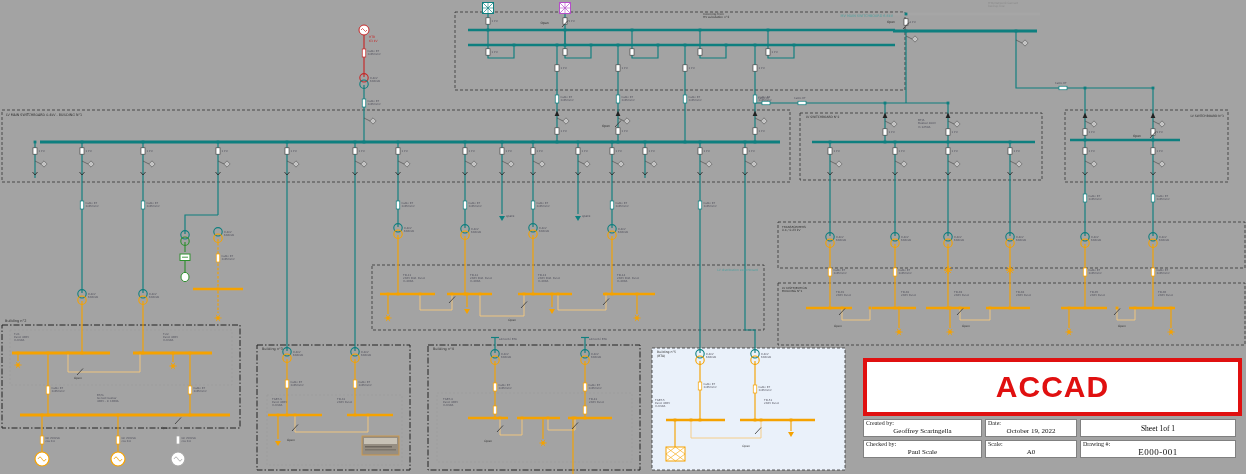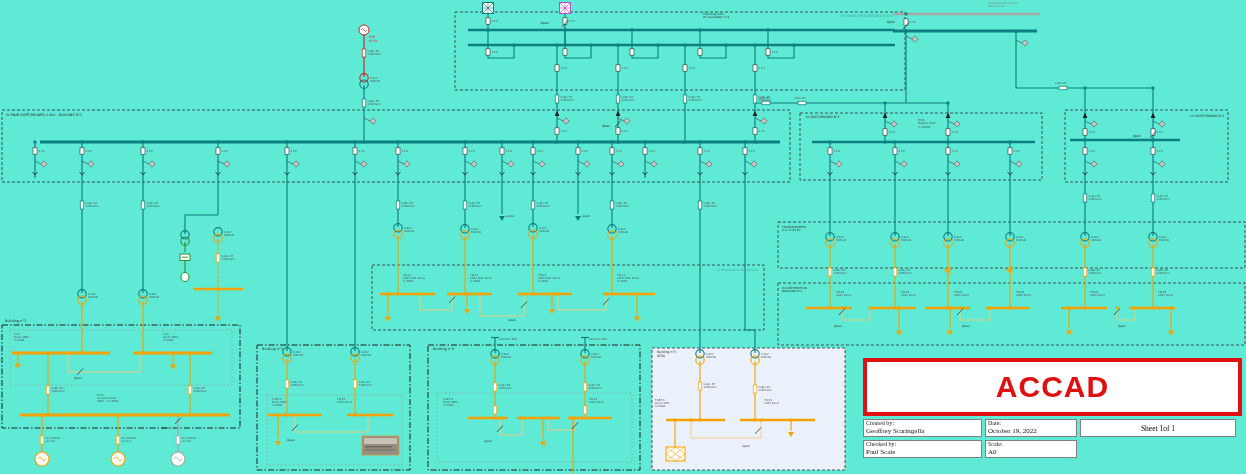--- a/index.html
+++ b/index.html
@@ -1,25 +1,25 @@
 <!DOCTYPE html>
 <html><head>
 <meta charset="utf-8">
 <style>
   html,body{margin:0;padding:0;background:#fff;}
-  #stage{position:relative;width:1246px;height:474px;background:#5eead4;overflow:hidden;
+  #stage{position:relative;width:1246px;height:474px;background:#a3a3a3;overflow:hidden;
          font-family:"DejaVu Sans",sans-serif;}
   #sld{position:absolute;left:0;top:0;}
   .tb{position:absolute;left:863px;top:358px;width:379px;font-family:"Liberation Serif",serif;}
   .tb-logo{height:50px;border:4px solid #E01010;background:#fff;display:flex;align-items:center;justify-content:center;margin-bottom:3px;}
   .tb-logo span{font-family:"Liberation Sans",sans-serif;font-weight:bold;font-size:30px;color:#E01010;letter-spacing:1px;}
   .tb-grid{display:grid;grid-template-columns:119px 92px 156px;grid-auto-rows:18px;gap:3px;}
   .tb-cell{border:1px solid #808080;background:#fff;padding:0 2px;overflow:hidden;}
   .tb-lab{display:block;font-size:6px;color:#222;line-height:7px;}
-  .tb-val{display:block;font-size:7px;color:#111;text-align:left;line-height:9px;}
+  .tb-val{display:block;font-size:7px;color:#111;text-align:center;line-height:9px;}
   .tb-sheet{display:flex;align-items:center;justify-content:center;font-size:7.5px;}
   .tb-draw{font-size:9px;letter-spacing:.5px;}
 </style>
 </head>
 <body>
 
 <div id="stage">
   <svg id="sld" width="1246" height="474" viewBox="0 0 1246 474">
       <g>
         <rect x="455" y="12" width="450" height="78" fill="none" stroke="#333" stroke-width="0.8" stroke-dasharray="3,2"></rect>
@@ -827,15 +827,19 @@
         <span>Sheet 1of 1</span>
       </div>
       <div class="tb-cell">
         <span class="tb-lab">Checked by:</span>
         <span class="tb-val">Paul Scale</span>
       </div>
       <div class="tb-cell">
         <span class="tb-lab">Scale:</span>
         <span class="tb-val">A0</span>
       </div>
+      <div class="tb-cell">
+        <span class="tb-lab">Drawing #:</span>
+        <span class="tb-val tb-draw">E000-001</span>
+      </div>
     </div>
   </div>
 </div>
 
 </body></html>

